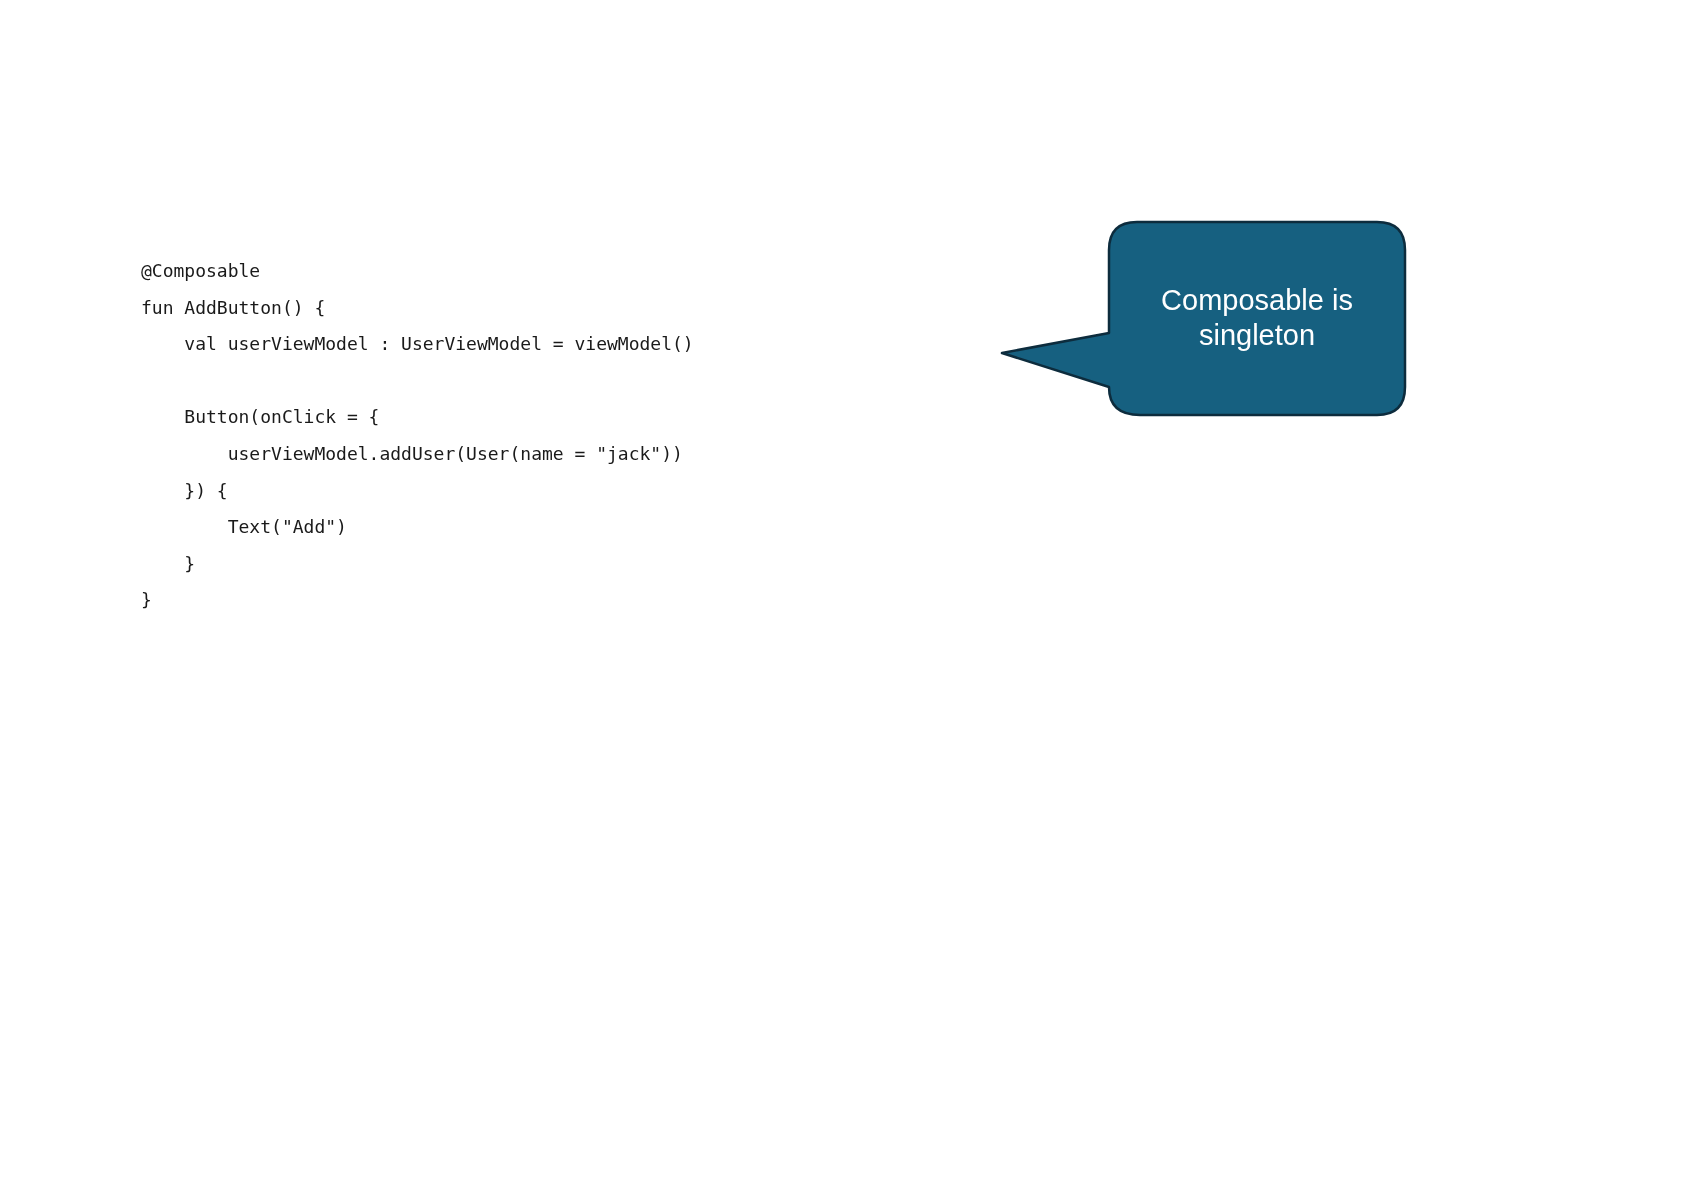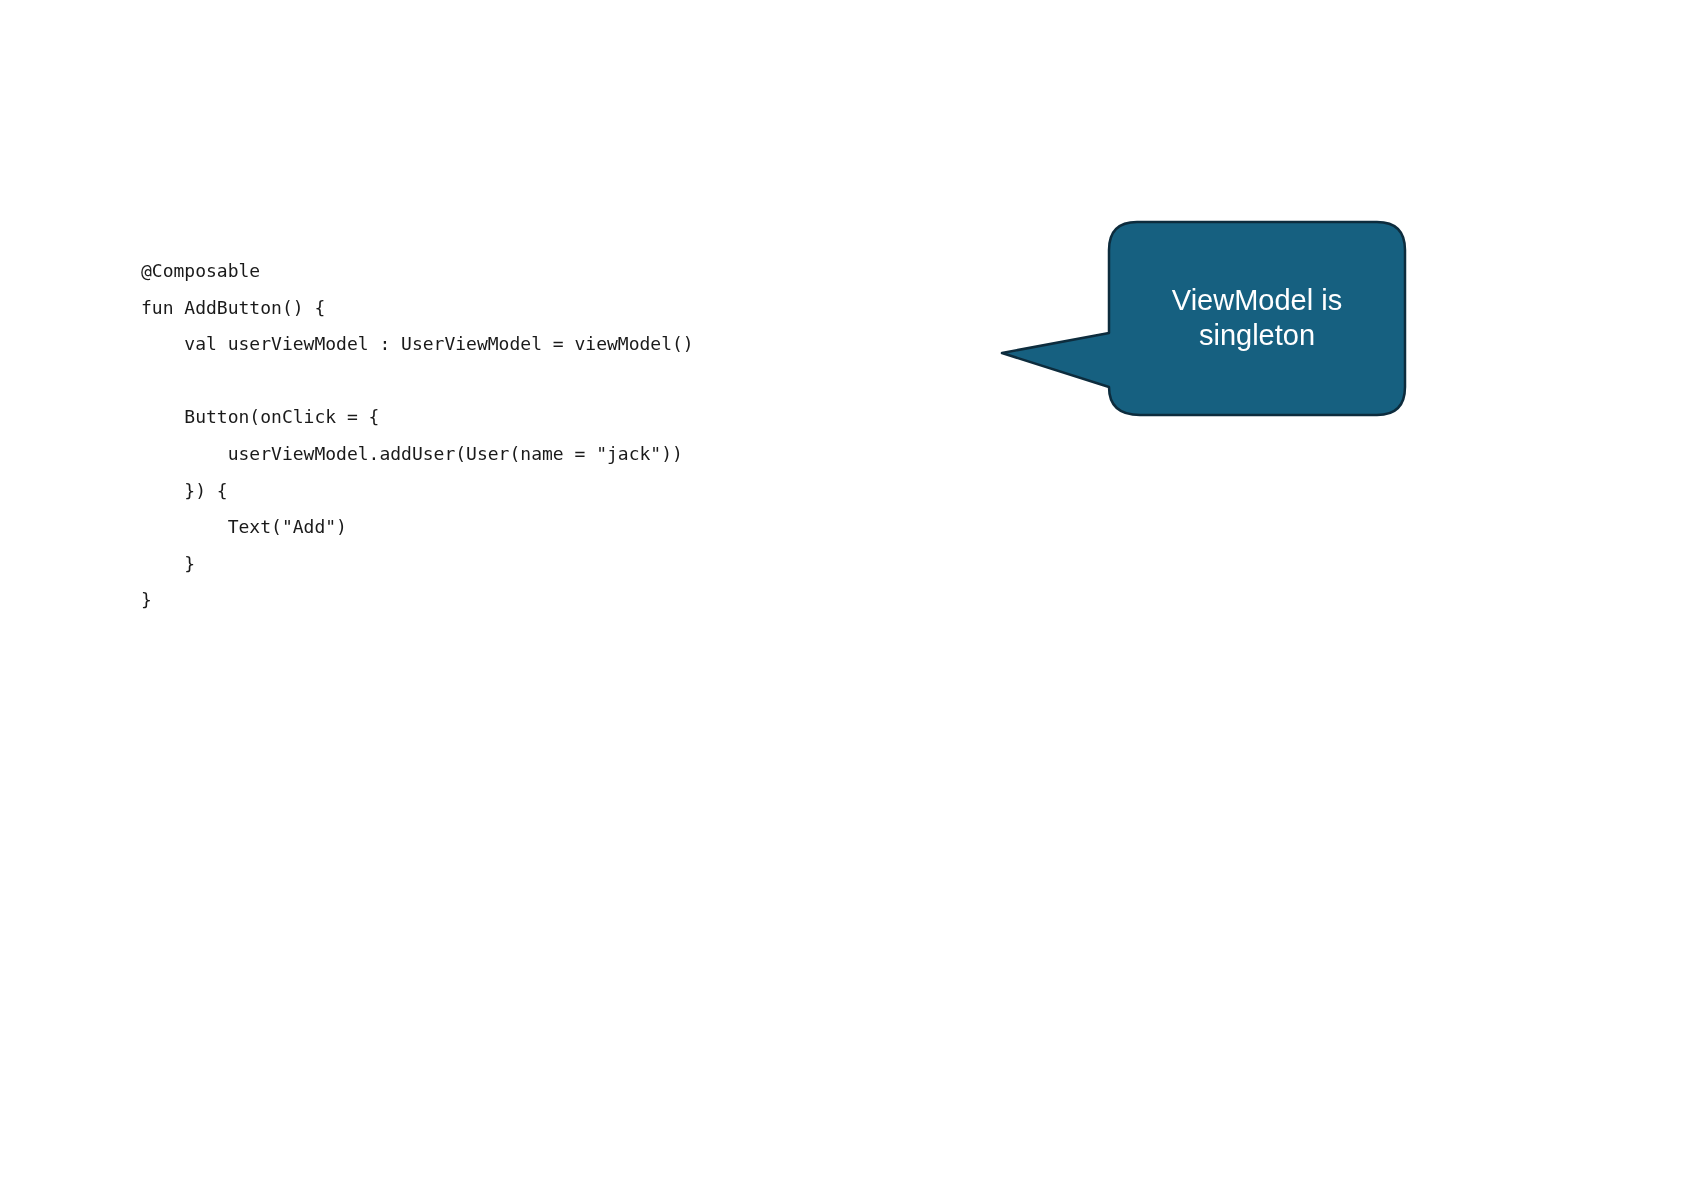--- a/index.html
+++ b/index.html
@@ -79,15 +79,15 @@
              Q 1405 415 1377 415
              H 1140
              Q 1109 415 1109 387
              L 1002 353
              L 1109 333
              V 250
              Q 1109 222 1137 222
              Z" fill="#166080"></path>
   </svg>
 
-  <div class="callout-text">ViewModel is singleton</div>
+  <div class="callout-text">Composable is singleton</div>
 
 </div>
 
 </body></html>

